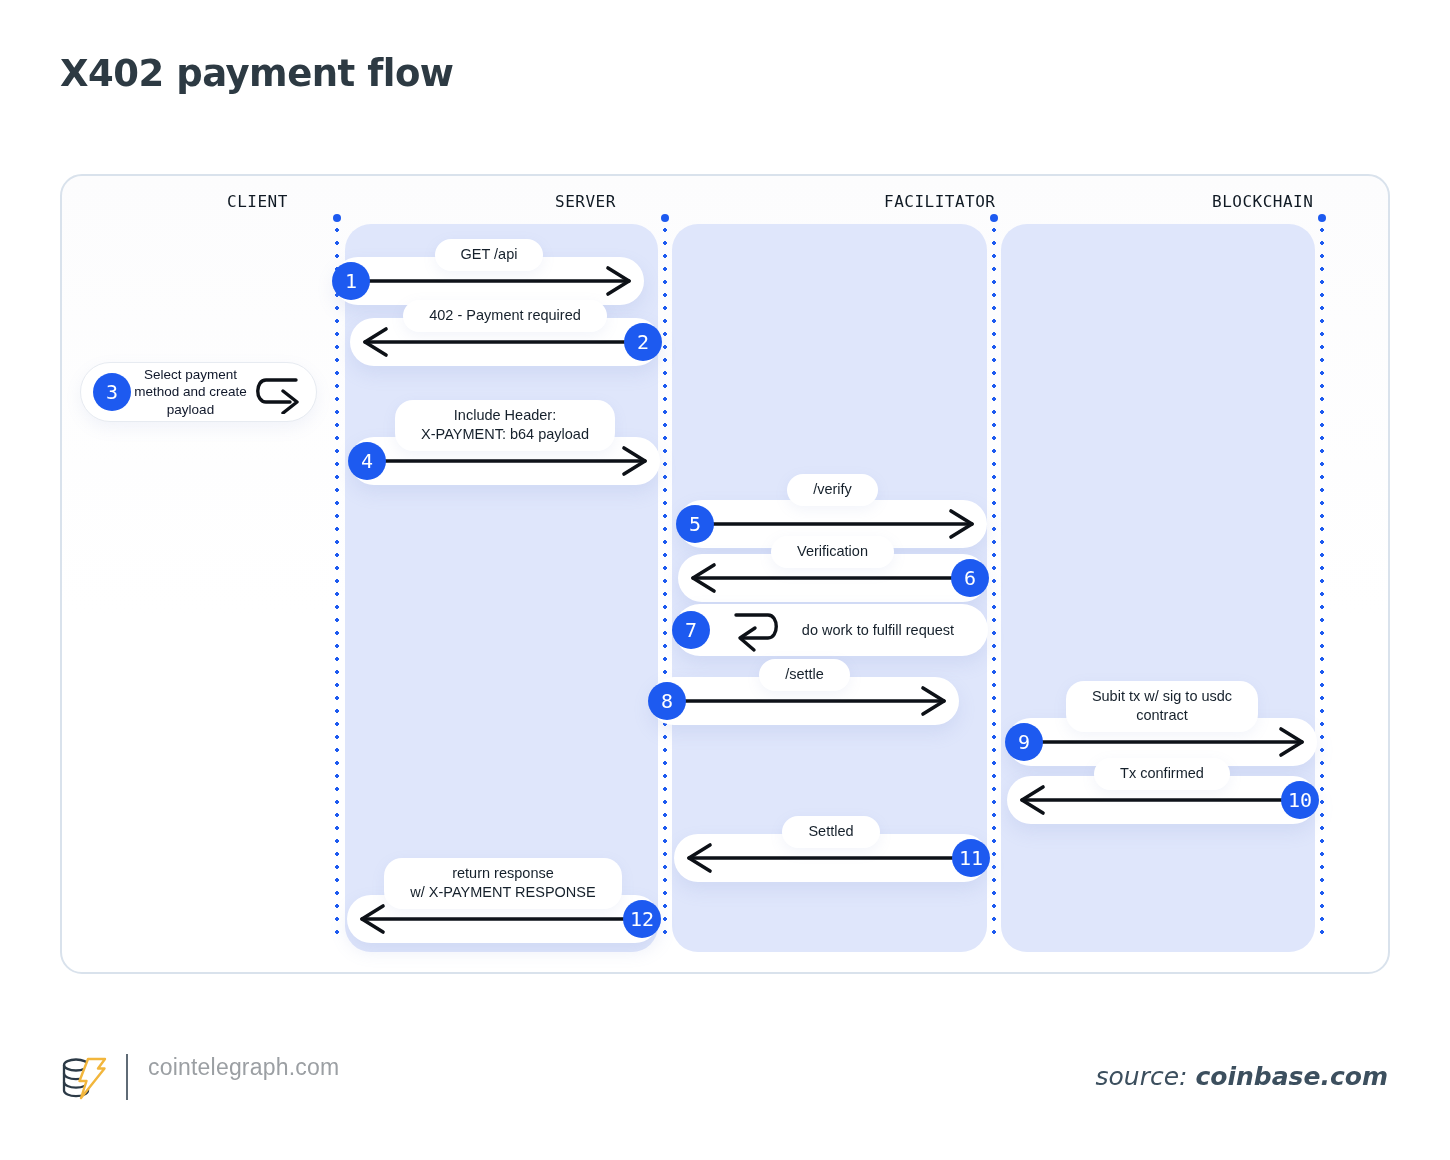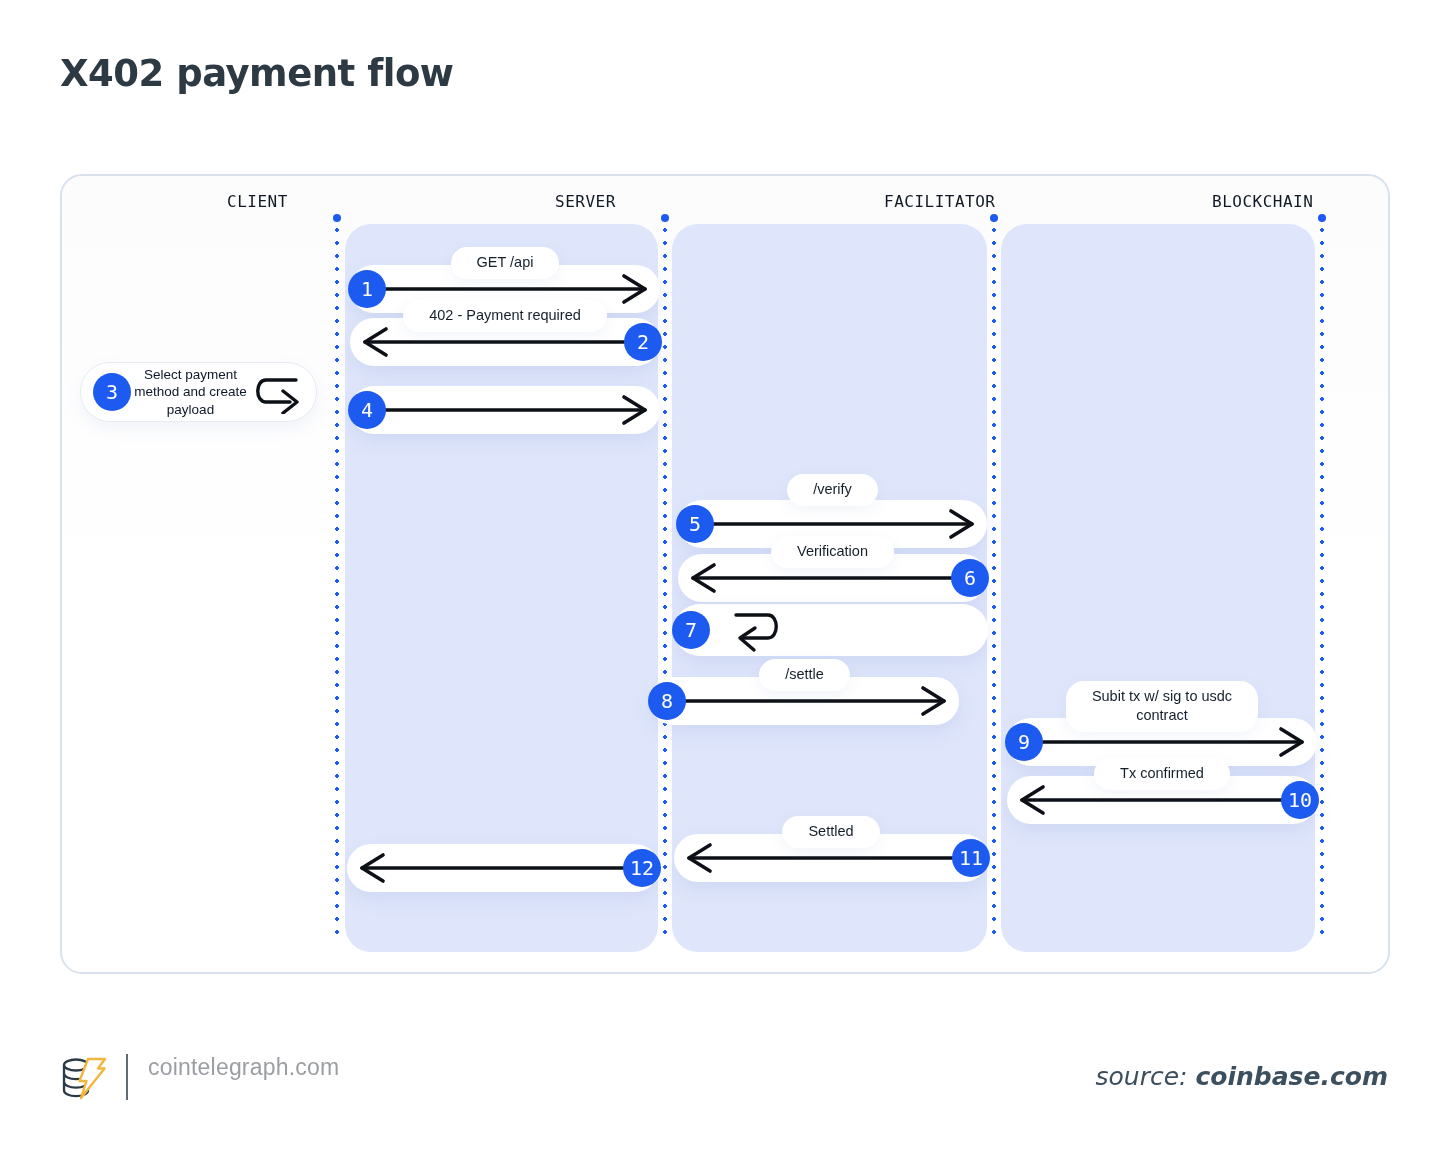--- a/index.html
+++ b/index.html
@@ -114,21 +114,21 @@
   <div class="note-box">
     <div class="num-circle">3</div>
     <div class="note-text">Select payment method and create payload</div>
     <svg class="note-loop" width="52" height="44" viewBox="0 0 52 44">
       <path d="M46,10 H16 C5,10 5,32 16,32 H40" fill="none" stroke="#0d1117" stroke-width="3.4" stroke-linecap="round"></path>
       <polyline points="33,21 47,32 33,43" fill="none" stroke="#0d1117" stroke-width="3.4" stroke-linecap="round" stroke-linejoin="round"></polyline>
     </svg>
   </div>
 
   <div id="messages-layer">
-      <div class="msg" style="left: 288px; top: 63px; width: 310px; margin-top: 8px;">
+      <div class="msg" style="left: 272px; top: 63px; width: 310px;">
         <div class="msg-label"><span>GET /api</span></div>
         <div class="msg-row">
           <svg width="310" height="48" viewBox="0 0 310 48">
     <g fill="none" stroke="#0d1117" stroke-width="3.6" stroke-linecap="round" stroke-linejoin="round">
               <line x1="22" y1="24" x2="295" y2="24"></line>
               <polyline points="274,11 295,24 274,37"></polyline>
             </g>
           </svg>
           <div class="num-circle num-left">1</div>
         </div>
@@ -139,20 +139,21 @@
           <svg width="310" height="48" viewBox="0 0 310 48">
     <g fill="none" stroke="#0d1117" stroke-width="3.6" stroke-linecap="round" stroke-linejoin="round">
               <line x1="15" y1="24" x2="288" y2="24"></line>
               <polyline points="36,11 15,24 36,37"></polyline>
             </g>
           </svg>
           <div class="num-circle num-right">2</div>
         </div>
       </div>
       <div class="msg" style="left: 288px; top: 224px; width: 310px;">
+        <div class="msg-label"><span>Include Header:</span><br><span>X-PAYMENT: b64 payload</span></div>
         <div class="msg-row">
           <svg width="310" height="48" viewBox="0 0 310 48">
     <g fill="none" stroke="#0d1117" stroke-width="3.6" stroke-linecap="round" stroke-linejoin="round">
               <line x1="22" y1="24" x2="295" y2="24"></line>
               <polyline points="274,11 295,24 274,37"></polyline>
             </g>
           </svg>
           <div class="num-circle num-left">4</div>
         </div>
       </div>
@@ -181,20 +182,21 @@
         </div>
       </div>
       <div class="msg" style="left: 612px; top: 428px; width: 314px;">
         <div class="msg-row" style="height: 52px; border-radius: 26px; margin-top: 0px;">
           <svg width="110" height="52" viewBox="0 0 110 52" style="left:44px">
     <g fill="none" stroke="#0d1117" stroke-width="3.4" stroke-linecap="round" stroke-linejoin="round">
       <path d="M18,11 H50 C61,11 61,34 50,34 H26"></path>
       <polyline points="37,24 22,34 36,46"></polyline>
     </g>
           </svg>
+          <div class="self-text">do work to fulfill request</div>
           <div class="num-circle num-left">7</div>
         </div>
       </div>
       <div class="msg" style="left: 588px; top: 483px; width: 309px;">
         <div class="msg-label"><span>/settle</span></div>
         <div class="msg-row">
           <svg width="309" height="48" viewBox="0 0 309 48">
     <g fill="none" stroke="#0d1117" stroke-width="3.6" stroke-linecap="round" stroke-linejoin="round">
               <line x1="22" y1="24" x2="294" y2="24"></line>
               <polyline points="273,11 294,24 273,37"></polyline>
@@ -233,20 +235,21 @@
           <svg width="314" height="48" viewBox="0 0 314 48">
     <g fill="none" stroke="#0d1117" stroke-width="3.6" stroke-linecap="round" stroke-linejoin="round">
               <line x1="15" y1="24" x2="292" y2="24"></line>
               <polyline points="36,11 15,24 36,37"></polyline>
             </g>
           </svg>
           <div class="num-circle num-right">11</div>
         </div>
       </div>
       <div class="msg" style="left: 285px; top: 682px; width: 312px;">
+        <div class="msg-label"><span>return response</span><br><span>w/ X-PAYMENT RESPONSE</span></div>
         <div class="msg-row">
           <svg width="312" height="48" viewBox="0 0 312 48">
     <g fill="none" stroke="#0d1117" stroke-width="3.6" stroke-linecap="round" stroke-linejoin="round">
               <line x1="15" y1="24" x2="290" y2="24"></line>
               <polyline points="36,11 15,24 36,37"></polyline>
             </g>
           </svg>
           <div class="num-circle num-right">12</div>
         </div>
       </div>

